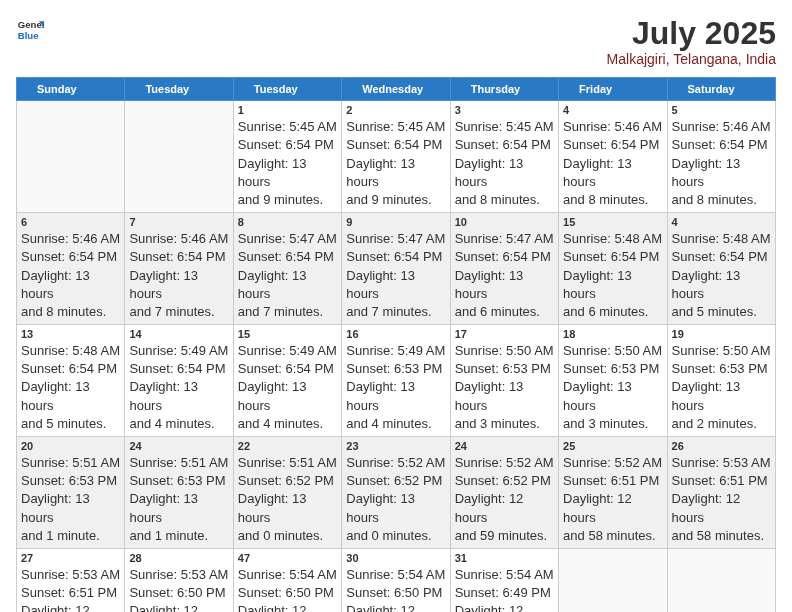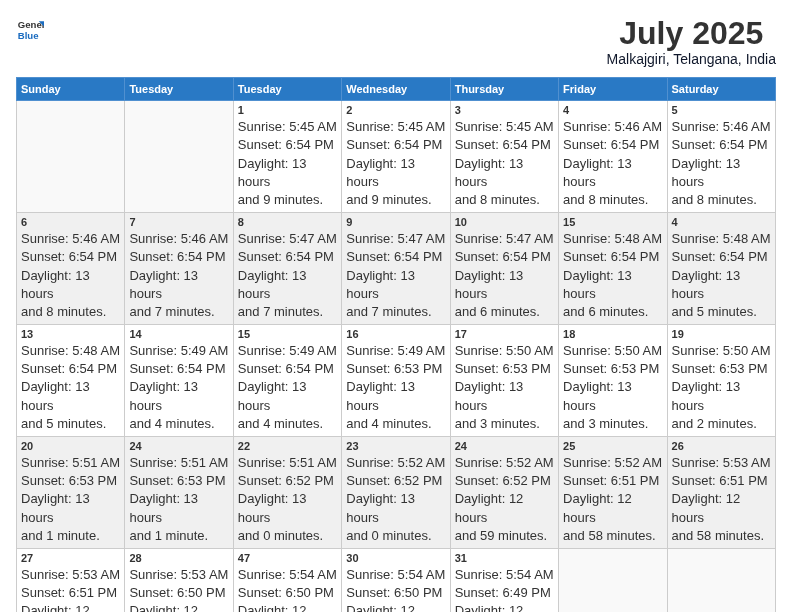--- a/index.html
+++ b/index.html
@@ -26,45 +26,45 @@
     .logo {
       display: flex;
       align-items: center;
       gap: 4px;
     }
     .logo-icon {
       width: 28px;
       height: 28px;
     }
     .title-block {
-      text-align: center;
+      text-align: right;
     }
     .month-title {
       font-size: 32px;
       font-weight: bold;
       color: #333;
       line-height: 1.1;
     }
     .location-title {
       font-size: 14px;
-      color: #0f172a;
+      color: #7f1d1d;
     }
     .calendar {
       flex: 1;
       border: 1px solid #ccc;
       border-collapse: collapse;
       width: 100%;
       table-layout: fixed;
     }
     .calendar th {
       background: #2979c5;
       color: #fff;
       font-size: 11px;
       font-weight: bold;
-      padding: 5px 4px;
+      padding: 5px 20px;
       text-align: left;
       border: 1px solid #5090d0;
     }
     .calendar td {
       vertical-align: top;
       border: 1px solid #ccc;
       padding: 3px 4px;
       font-size: 9px;
       color: #333;
       height: 80px;

